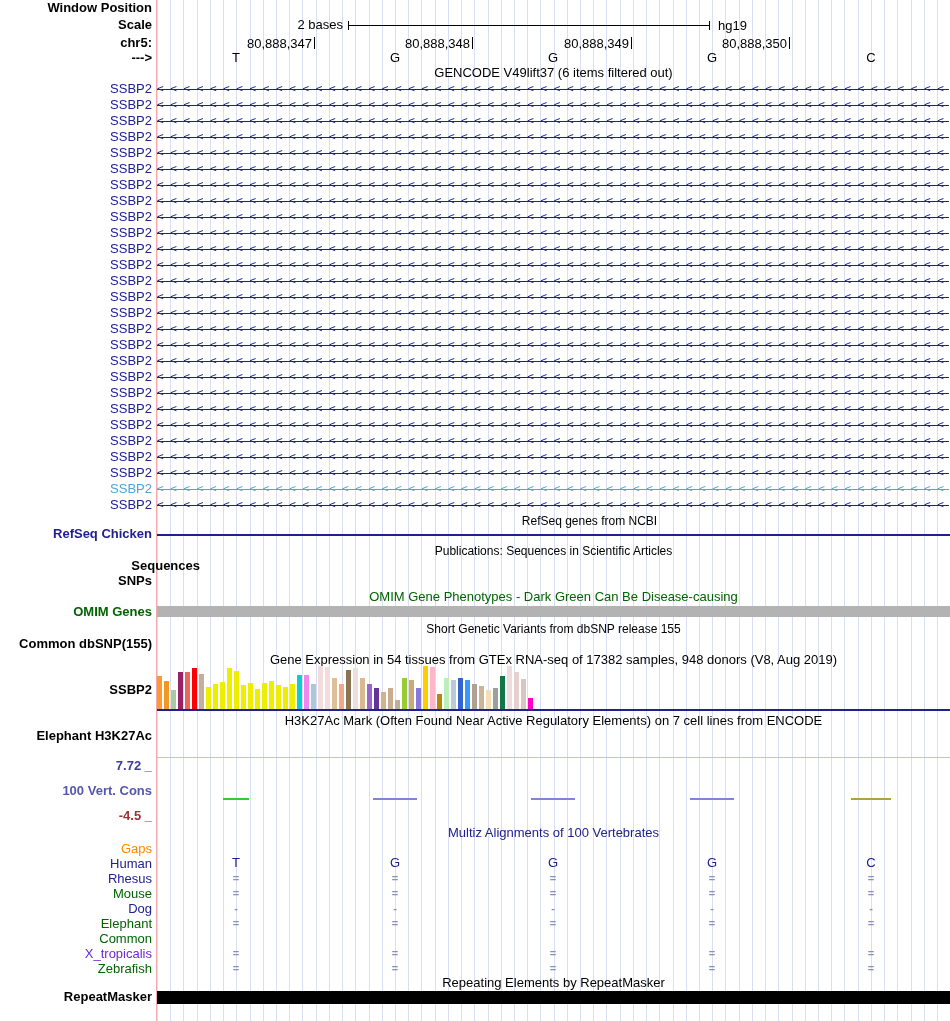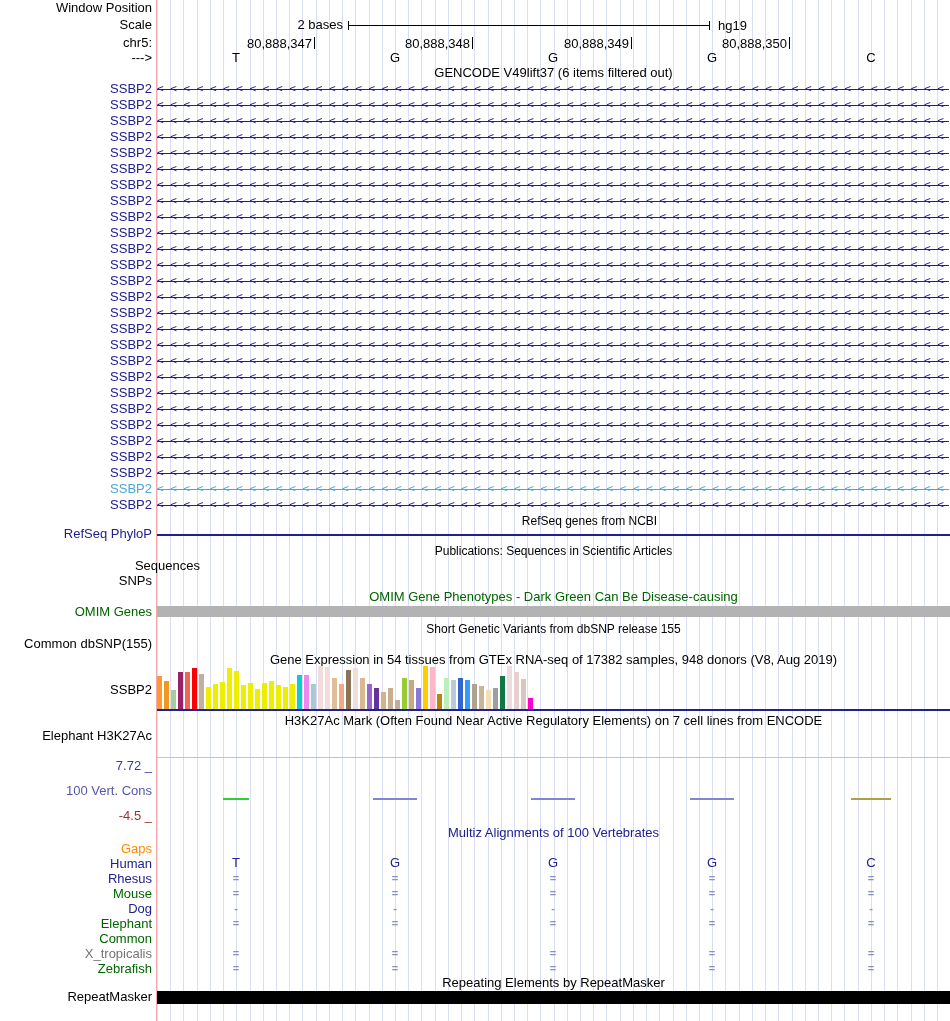--- a/index.html
+++ b/index.html
@@ -1,19 +1,19 @@
 <!DOCTYPE html>
 <html><head>
 <meta charset="utf-8">
 <style>
   html,body{margin:0;padding:0;background:#fff;}
   #screen{position:relative;width:950px;height:1021px;background:#fff;overflow:hidden;
           font-family:"Liberation Sans",sans-serif;font-size:13px;color:#000;}
   .abs{position:absolute;}
-  .lbl{position:absolute;left:0;width:152px;text-align:right;white-space:nowrap;font-size:13px;line-height:14px;}
+  .lbl{position:absolute;left:0;width:152px;text-align:right;white-space:nowrap;font-size:13px;line-height:14px;font-weight:bold;}
   .title{position:absolute;left:157px;width:793px;text-align:center;white-space:nowrap;font-size:13px;line-height:14px;}
   .small{font-size:12px;}
   .navy{color:#202090;}
   .green{color:#006400;}
   .blueviolet{color:#4646C8;}
   .consblue{color:#3C3CA0;}
   .consvert{color:#5656B0;}
   .darkred{color:#993333;}
   .grid{position:absolute;left:157px;top:0;width:793px;height:1021px;
         background:repeating-linear-gradient(90deg,#d9def4 0px,#d9def4 1px,transparent 1px,transparent 13.22px);}
@@ -202,21 +202,21 @@
         <div class="arrows" style="color:#4DA6D6;">&lt;&lt;&lt;&lt;&lt;&lt;&lt;&lt;&lt;&lt;&lt;&lt;&lt;&lt;&lt;&lt;&lt;&lt;&lt;&lt;&lt;&lt;&lt;&lt;&lt;&lt;&lt;&lt;&lt;&lt;&lt;&lt;&lt;&lt;&lt;&lt;&lt;&lt;&lt;&lt;&lt;&lt;&lt;&lt;&lt;&lt;&lt;&lt;&lt;&lt;&lt;&lt;&lt;&lt;&lt;&lt;&lt;&lt;&lt;&lt;</div>
       </div>
       <div class="generow" style="top:497px;">
         <div class="glabel" style="color: rgb(32, 32, 144);">SSBP2</div>
         <div class="gline" style="background:#202090;"></div>
         <div class="arrows" style="color:#202090;">&lt;&lt;&lt;&lt;&lt;&lt;&lt;&lt;&lt;&lt;&lt;&lt;&lt;&lt;&lt;&lt;&lt;&lt;&lt;&lt;&lt;&lt;&lt;&lt;&lt;&lt;&lt;&lt;&lt;&lt;&lt;&lt;&lt;&lt;&lt;&lt;&lt;&lt;&lt;&lt;&lt;&lt;&lt;&lt;&lt;&lt;&lt;&lt;&lt;&lt;&lt;&lt;&lt;&lt;&lt;&lt;&lt;&lt;&lt;&lt;</div>
       </div>
     </div>
 
   <div class="title small" style="top:514px;margin-left:36px;">RefSeq genes from NCBI</div>
-  <div class="lbl navy" style="top:527px;">RefSeq PhyloP</div>
+  <div class="lbl navy" style="top:527px;">RefSeq Chicken</div>
   <div class="hline" style="top:534px;height:2px;background:#202090;"></div>
 
   <div class="title small" style="top:544px;">Publications: Sequences in Scientific Articles</div>
   <div class="lbl" style="top:559px;padding-left:48px;">Sequences</div>
   <div class="lbl" style="top:574px;">SNPs</div>
 
   <div class="title green" style="top:590px;">OMIM Gene Phenotypes - Dark Green Can Be Disease-causing</div>
   <div class="lbl green" style="top:605px;">OMIM Genes</div>
   <div class="hline" style="top:606px;height:11px;background:#B3B3B3;"></div>
 
@@ -340,21 +340,21 @@
         <div class="markchar" style="left:236px;top:0;">=</div>
         <div class="markchar" style="left:395px;top:0;">=</div>
         <div class="markchar" style="left:553px;top:0;">=</div>
         <div class="markchar" style="left:712px;top:0;">=</div>
         <div class="markchar" style="left:871px;top:0;">=</div>
       </div>
       <div class="sprow" style="top:931px;">
         <div class="slabel" style="color: rgb(0, 100, 0);">Common</div>
       </div>
       <div class="sprow" style="top:946px;">
-        <div class="slabel" style="color: #737373;">X_tropicalis</div>
+        <div class="slabel" style="color: #6d28d9;">X_tropicalis</div>
         <div class="markchar" style="left:236px;top:0;">=</div>
         <div class="markchar" style="left:395px;top:0;">=</div>
         <div class="markchar" style="left:553px;top:0;">=</div>
         <div class="markchar" style="left:712px;top:0;">=</div>
         <div class="markchar" style="left:871px;top:0;">=</div>
       </div>
       <div class="sprow" style="top:961px;">
         <div class="slabel" style="color: rgb(0, 100, 0);">Zebrafish</div>
         <div class="markchar" style="left:236px;top:0;">=</div>
         <div class="markchar" style="left:395px;top:0;">=</div>

